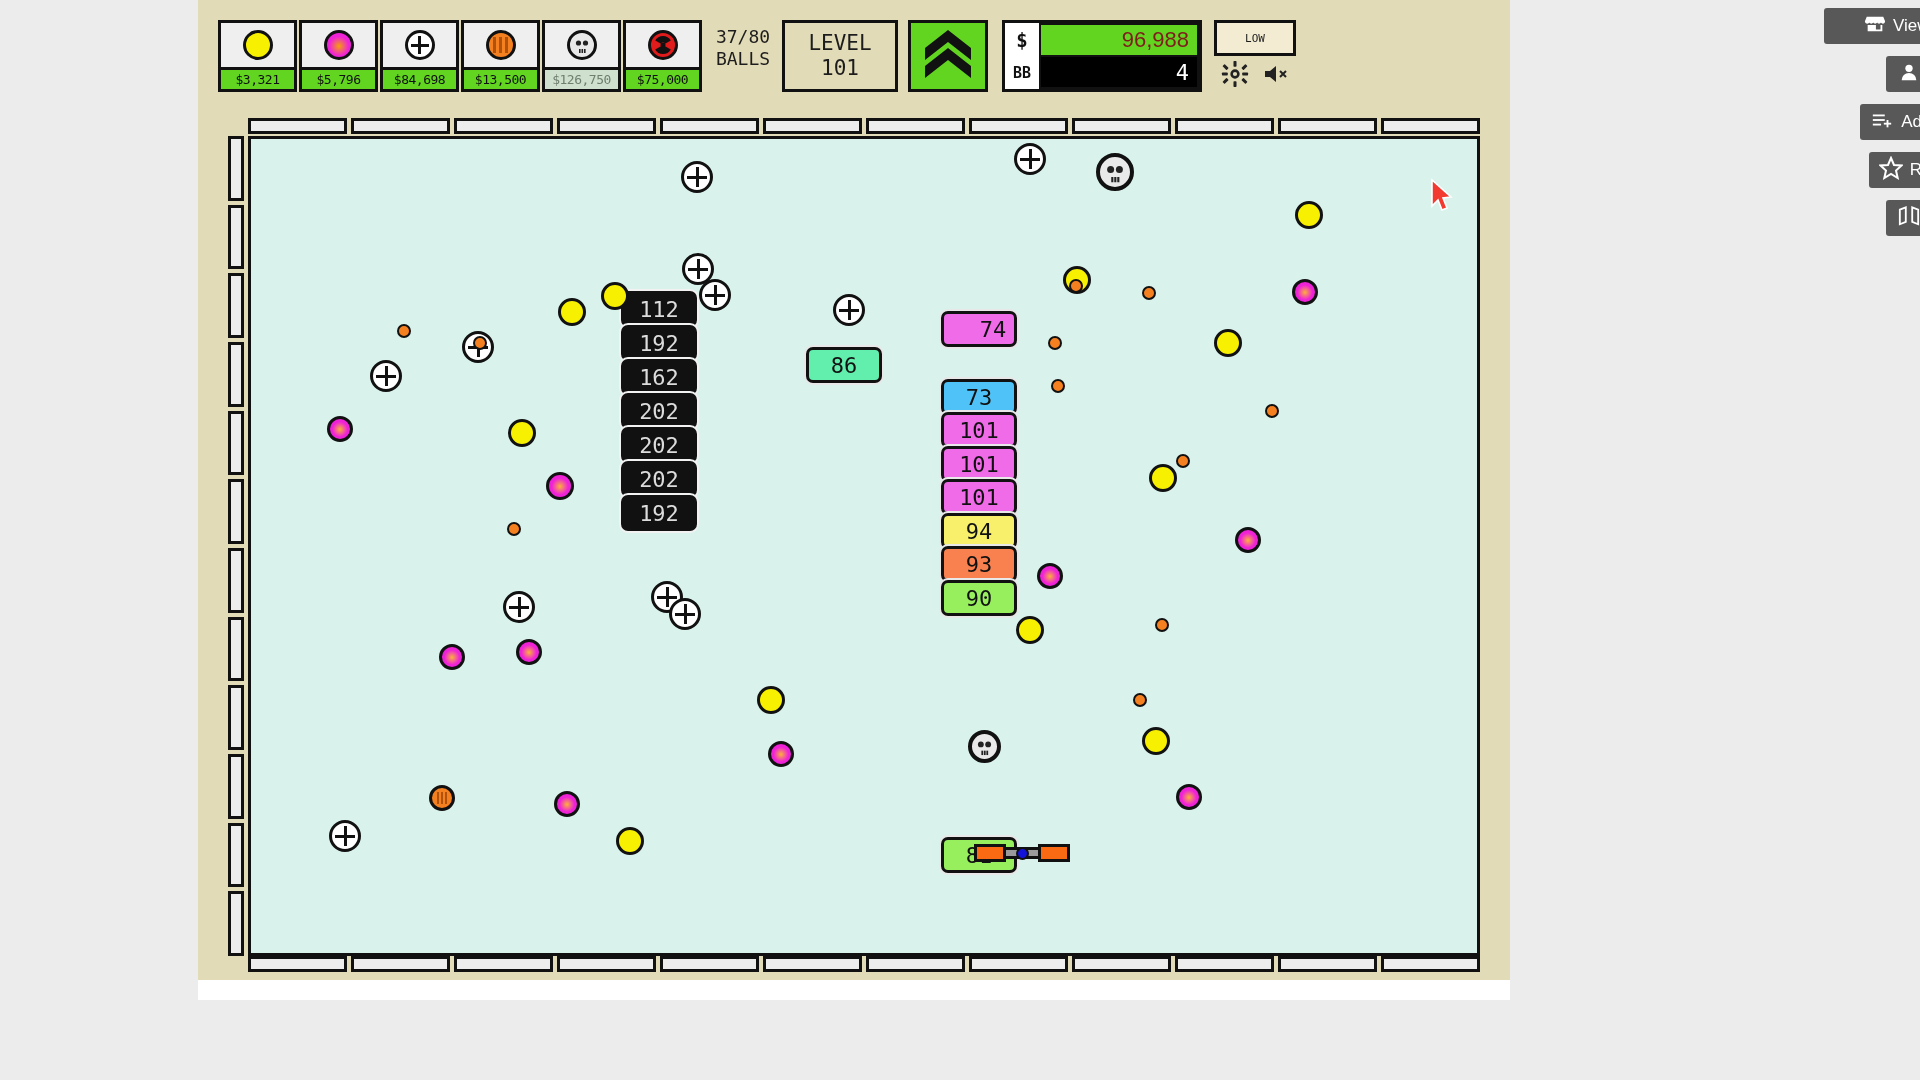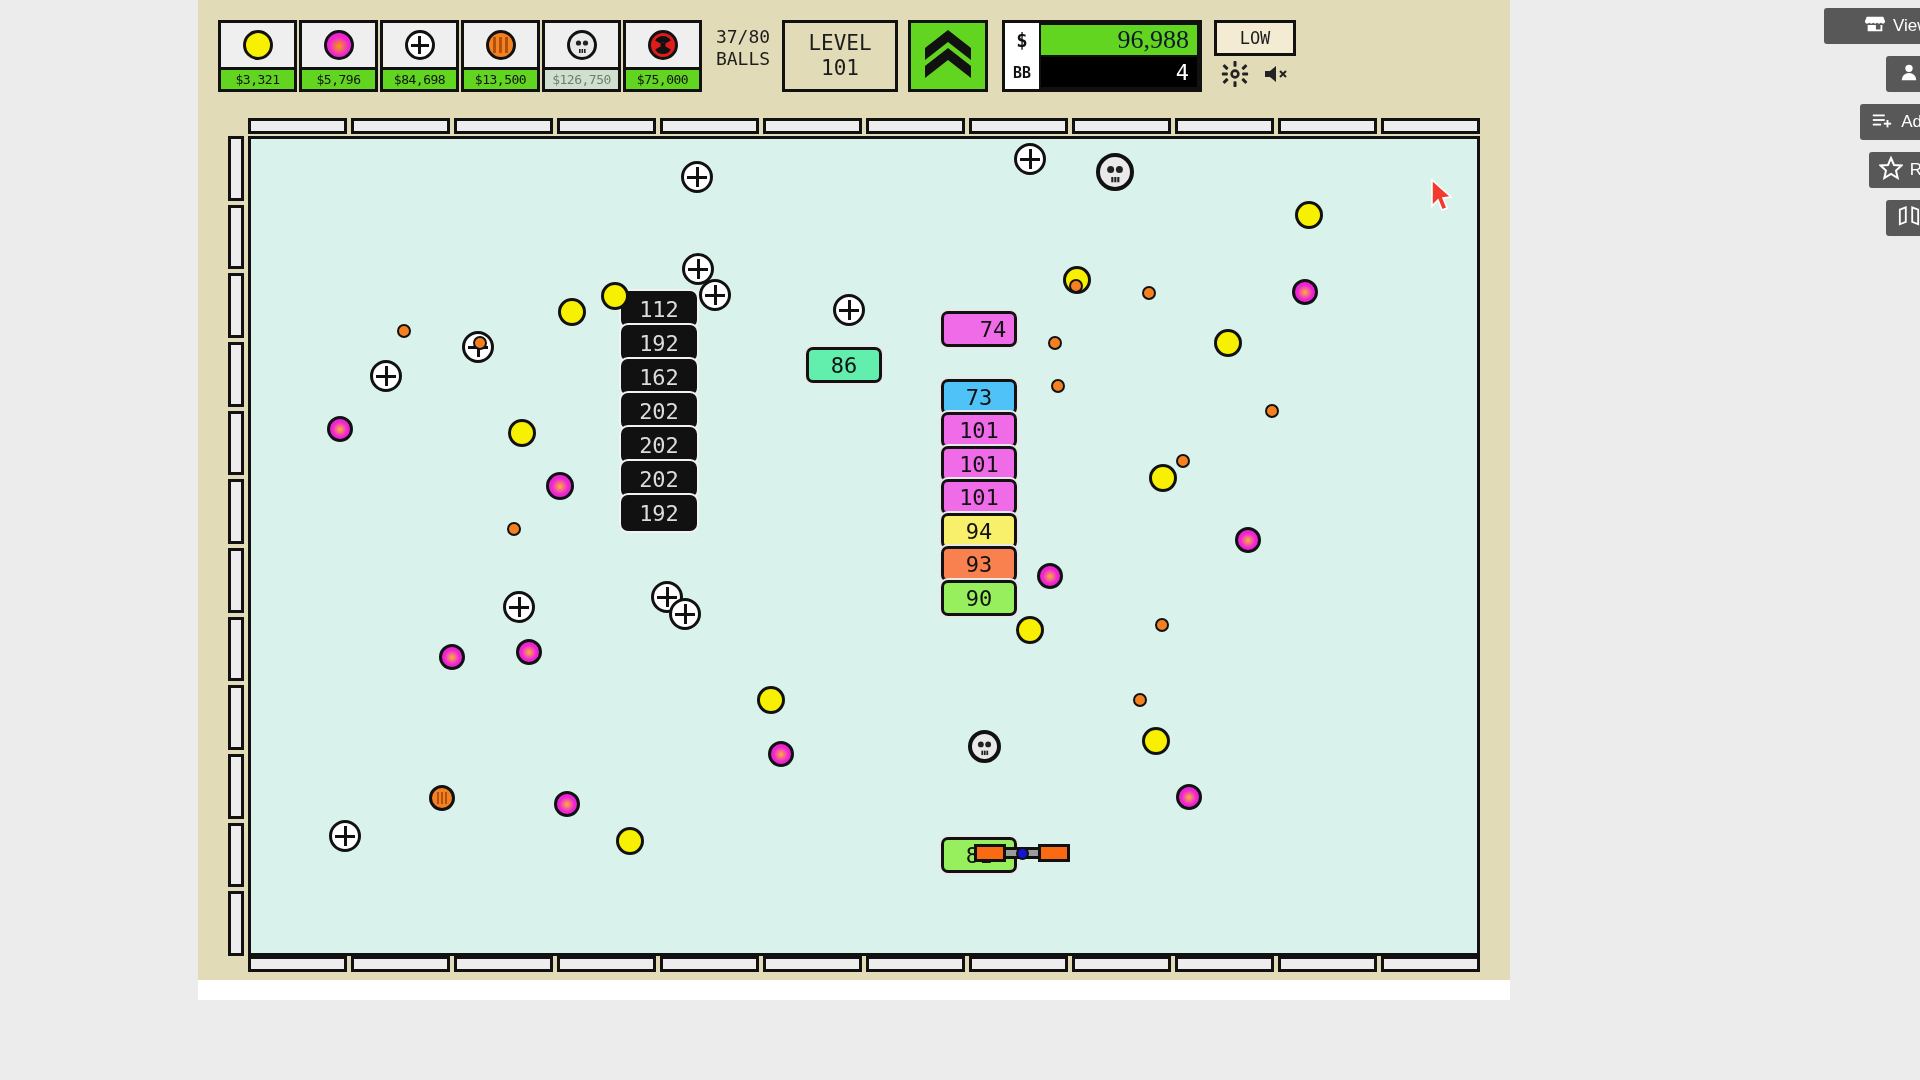--- a/index.html
+++ b/index.html
@@ -99,33 +99,33 @@
   .money-panel .labels {
     width: 34px; display: flex; flex-direction: column;
     font-family: "DejaVu Sans Mono", monospace; font-weight: bold; color: #111;
   }
   .money-panel .labels span { flex: 1; display:flex; align-items:center; justify-content:center; font-size: 19px;}
   .money-panel .vals { flex: 1; display: flex; flex-direction: column; }
   .money-panel .vals .m {
     flex: 1; background: #62d521; border: 2px solid #111;
     display: flex; align-items: center; justify-content: flex-end;
     padding-right: 8px;
-    font-family: Liberation Serif, serif; font-size: 26px; color: #0f172a;
+    font-family: Liberation Sans, sans-serif; font-size: 22px; color: #7f1d1d;
   }
   .money-panel .vals .b {
     flex: 1; background: #000; border: 2px solid #111; border-top: none;
     display: flex; align-items: center; justify-content: flex-end;
     padding-right: 8px;
     font-family: "DejaVu Sans Mono", monospace; font-size: 22px; color: #fff;
   }
   .right-ctrls { width: 82px; height: 72px; margin-left: 12px; display: flex; flex-direction: column; }
   .right-ctrls .low {
     height: 40px; background: #f3ecd3; border: 3px solid #111;
     display: flex; align-items: center; justify-content: center;
-    font-family: "DejaVu Sans Mono", monospace; font-size: 17px; color: #1d1d1d;
+    font-family: "DejaVu Sans Mono", monospace; font-size: 11px; color: #1d1d1d;
   }
   .right-ctrls .icons { flex: 1; display: flex; align-items: center; justify-content: space-around; padding-top:4px;}
 
   
   #playfield-wrap { position: absolute; left: 22px; top: 110px; width: 1268px; height: 870px; }
   #pf-top, #pf-bottom {
     position: absolute; left: 28px; width: 1232px; height: 16px;
     display: flex; gap: 4px;
   }
   #pf-top { top: 8px; }

